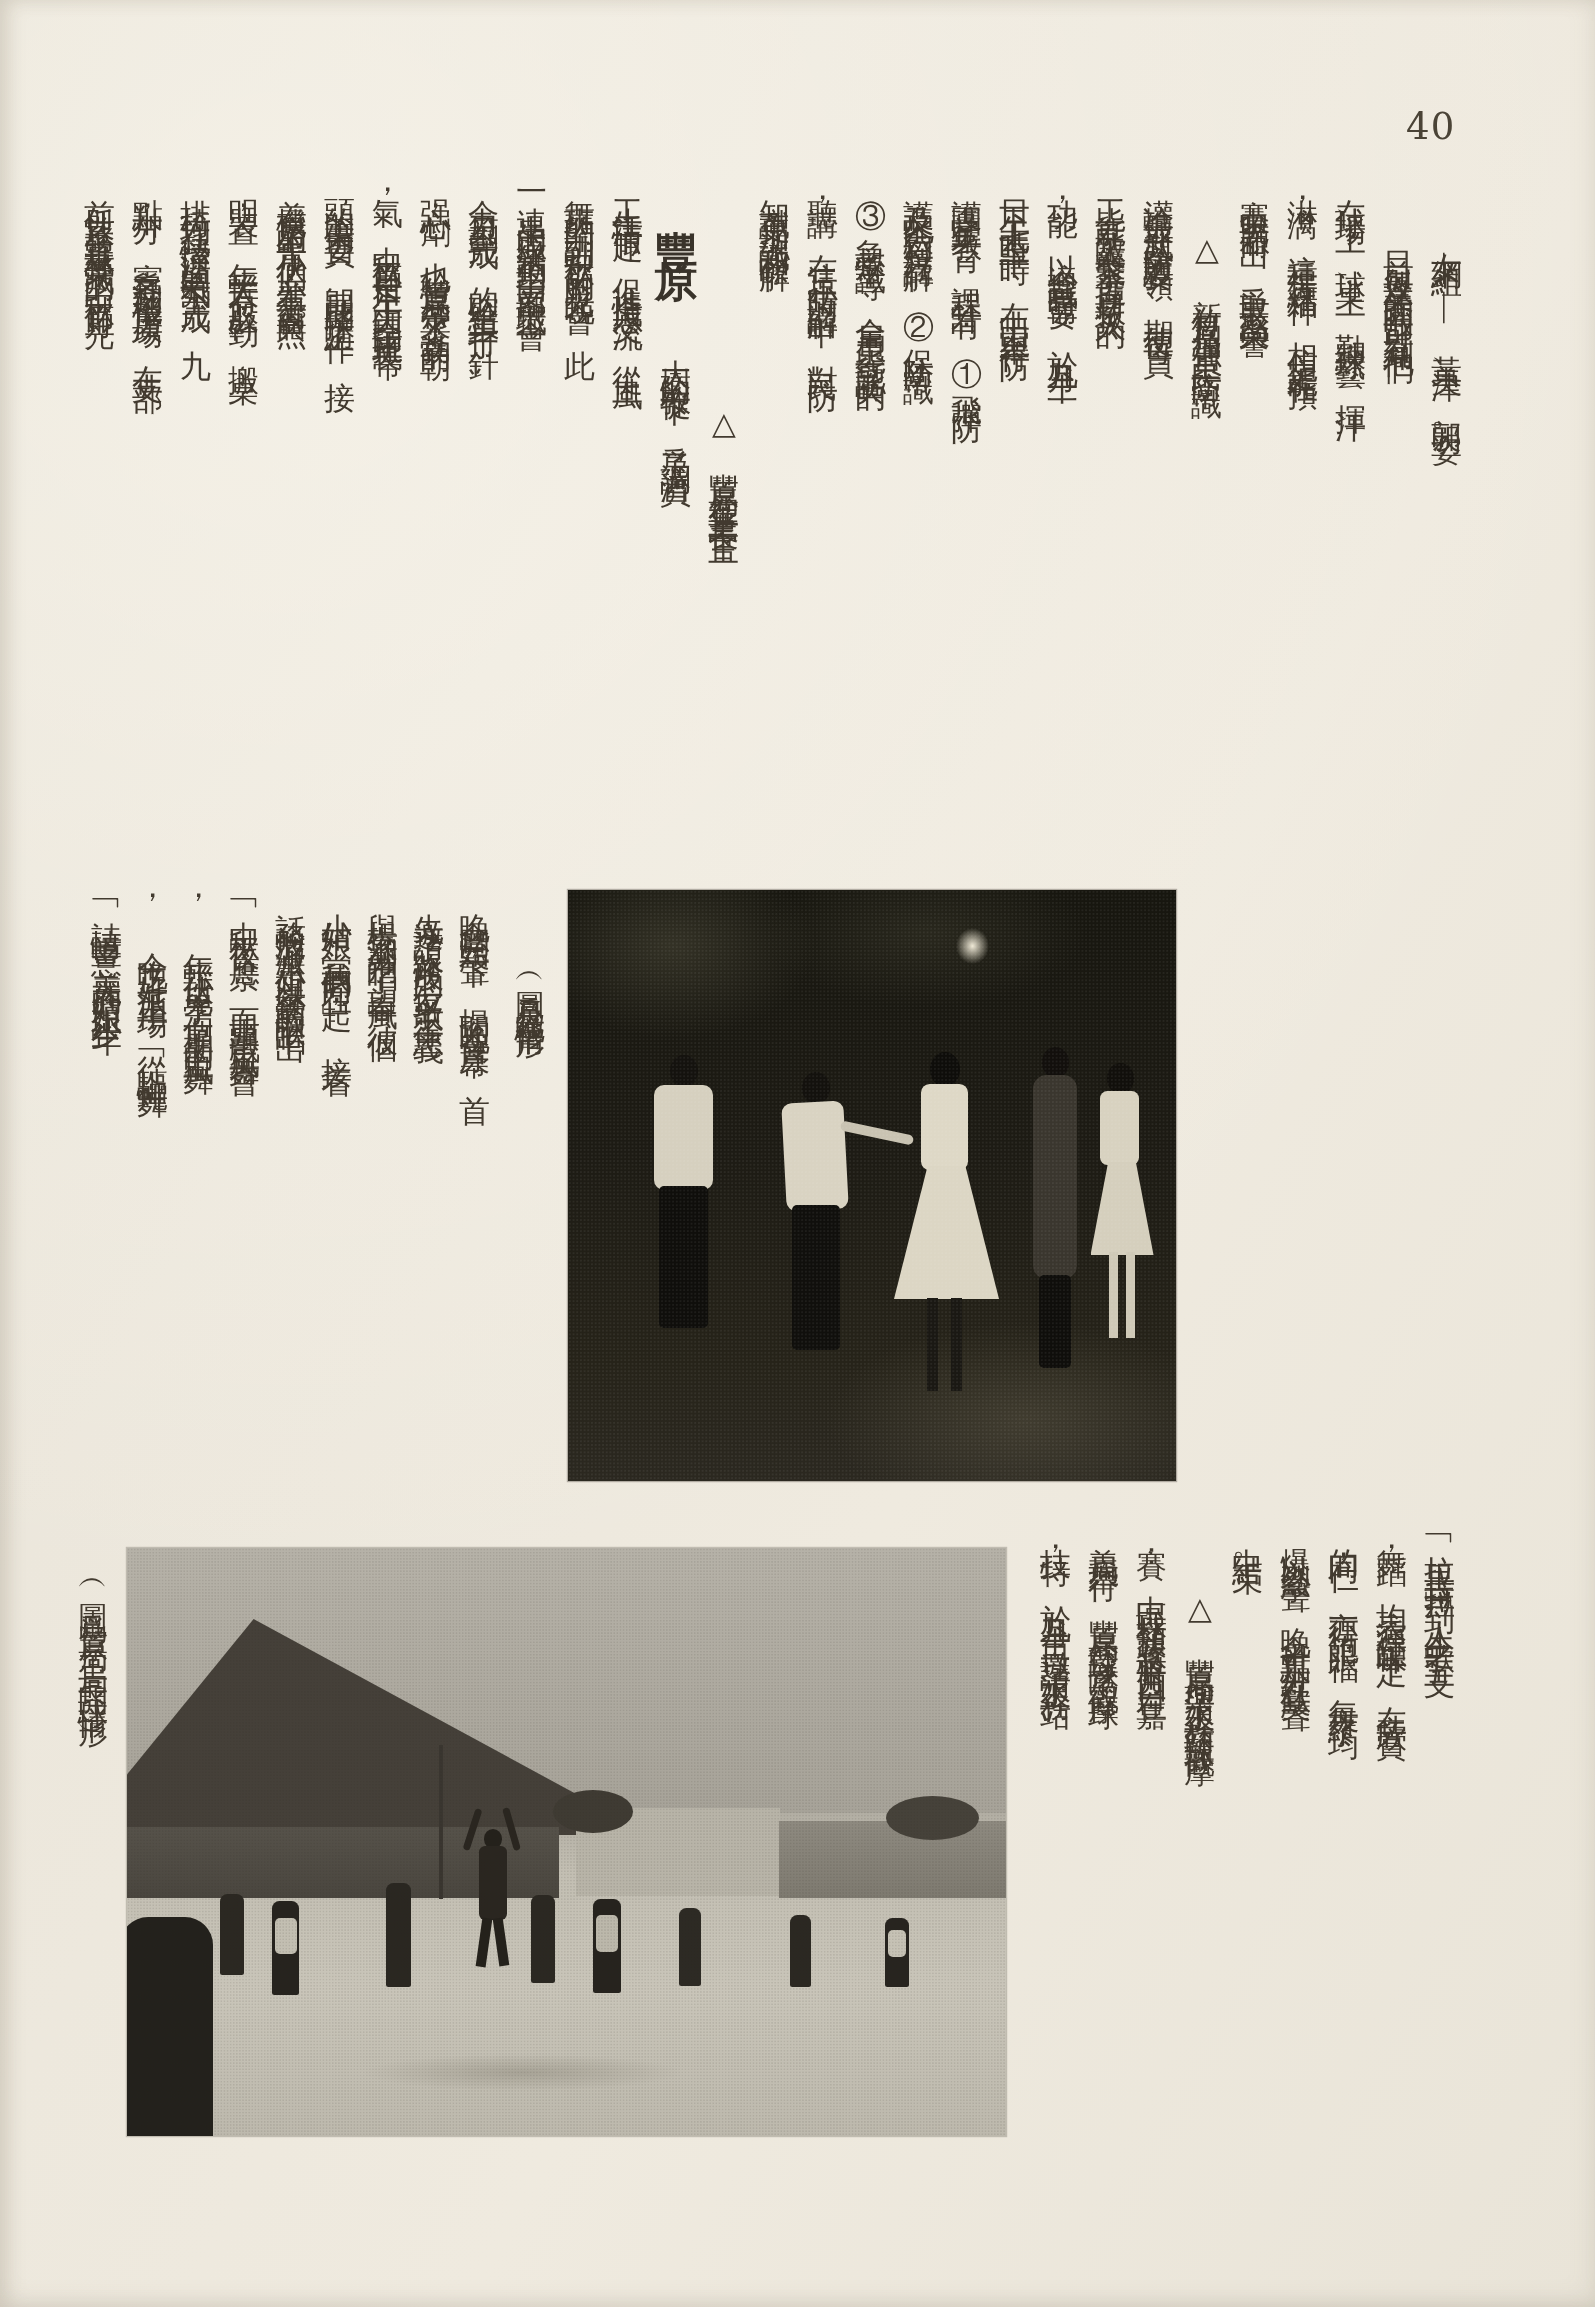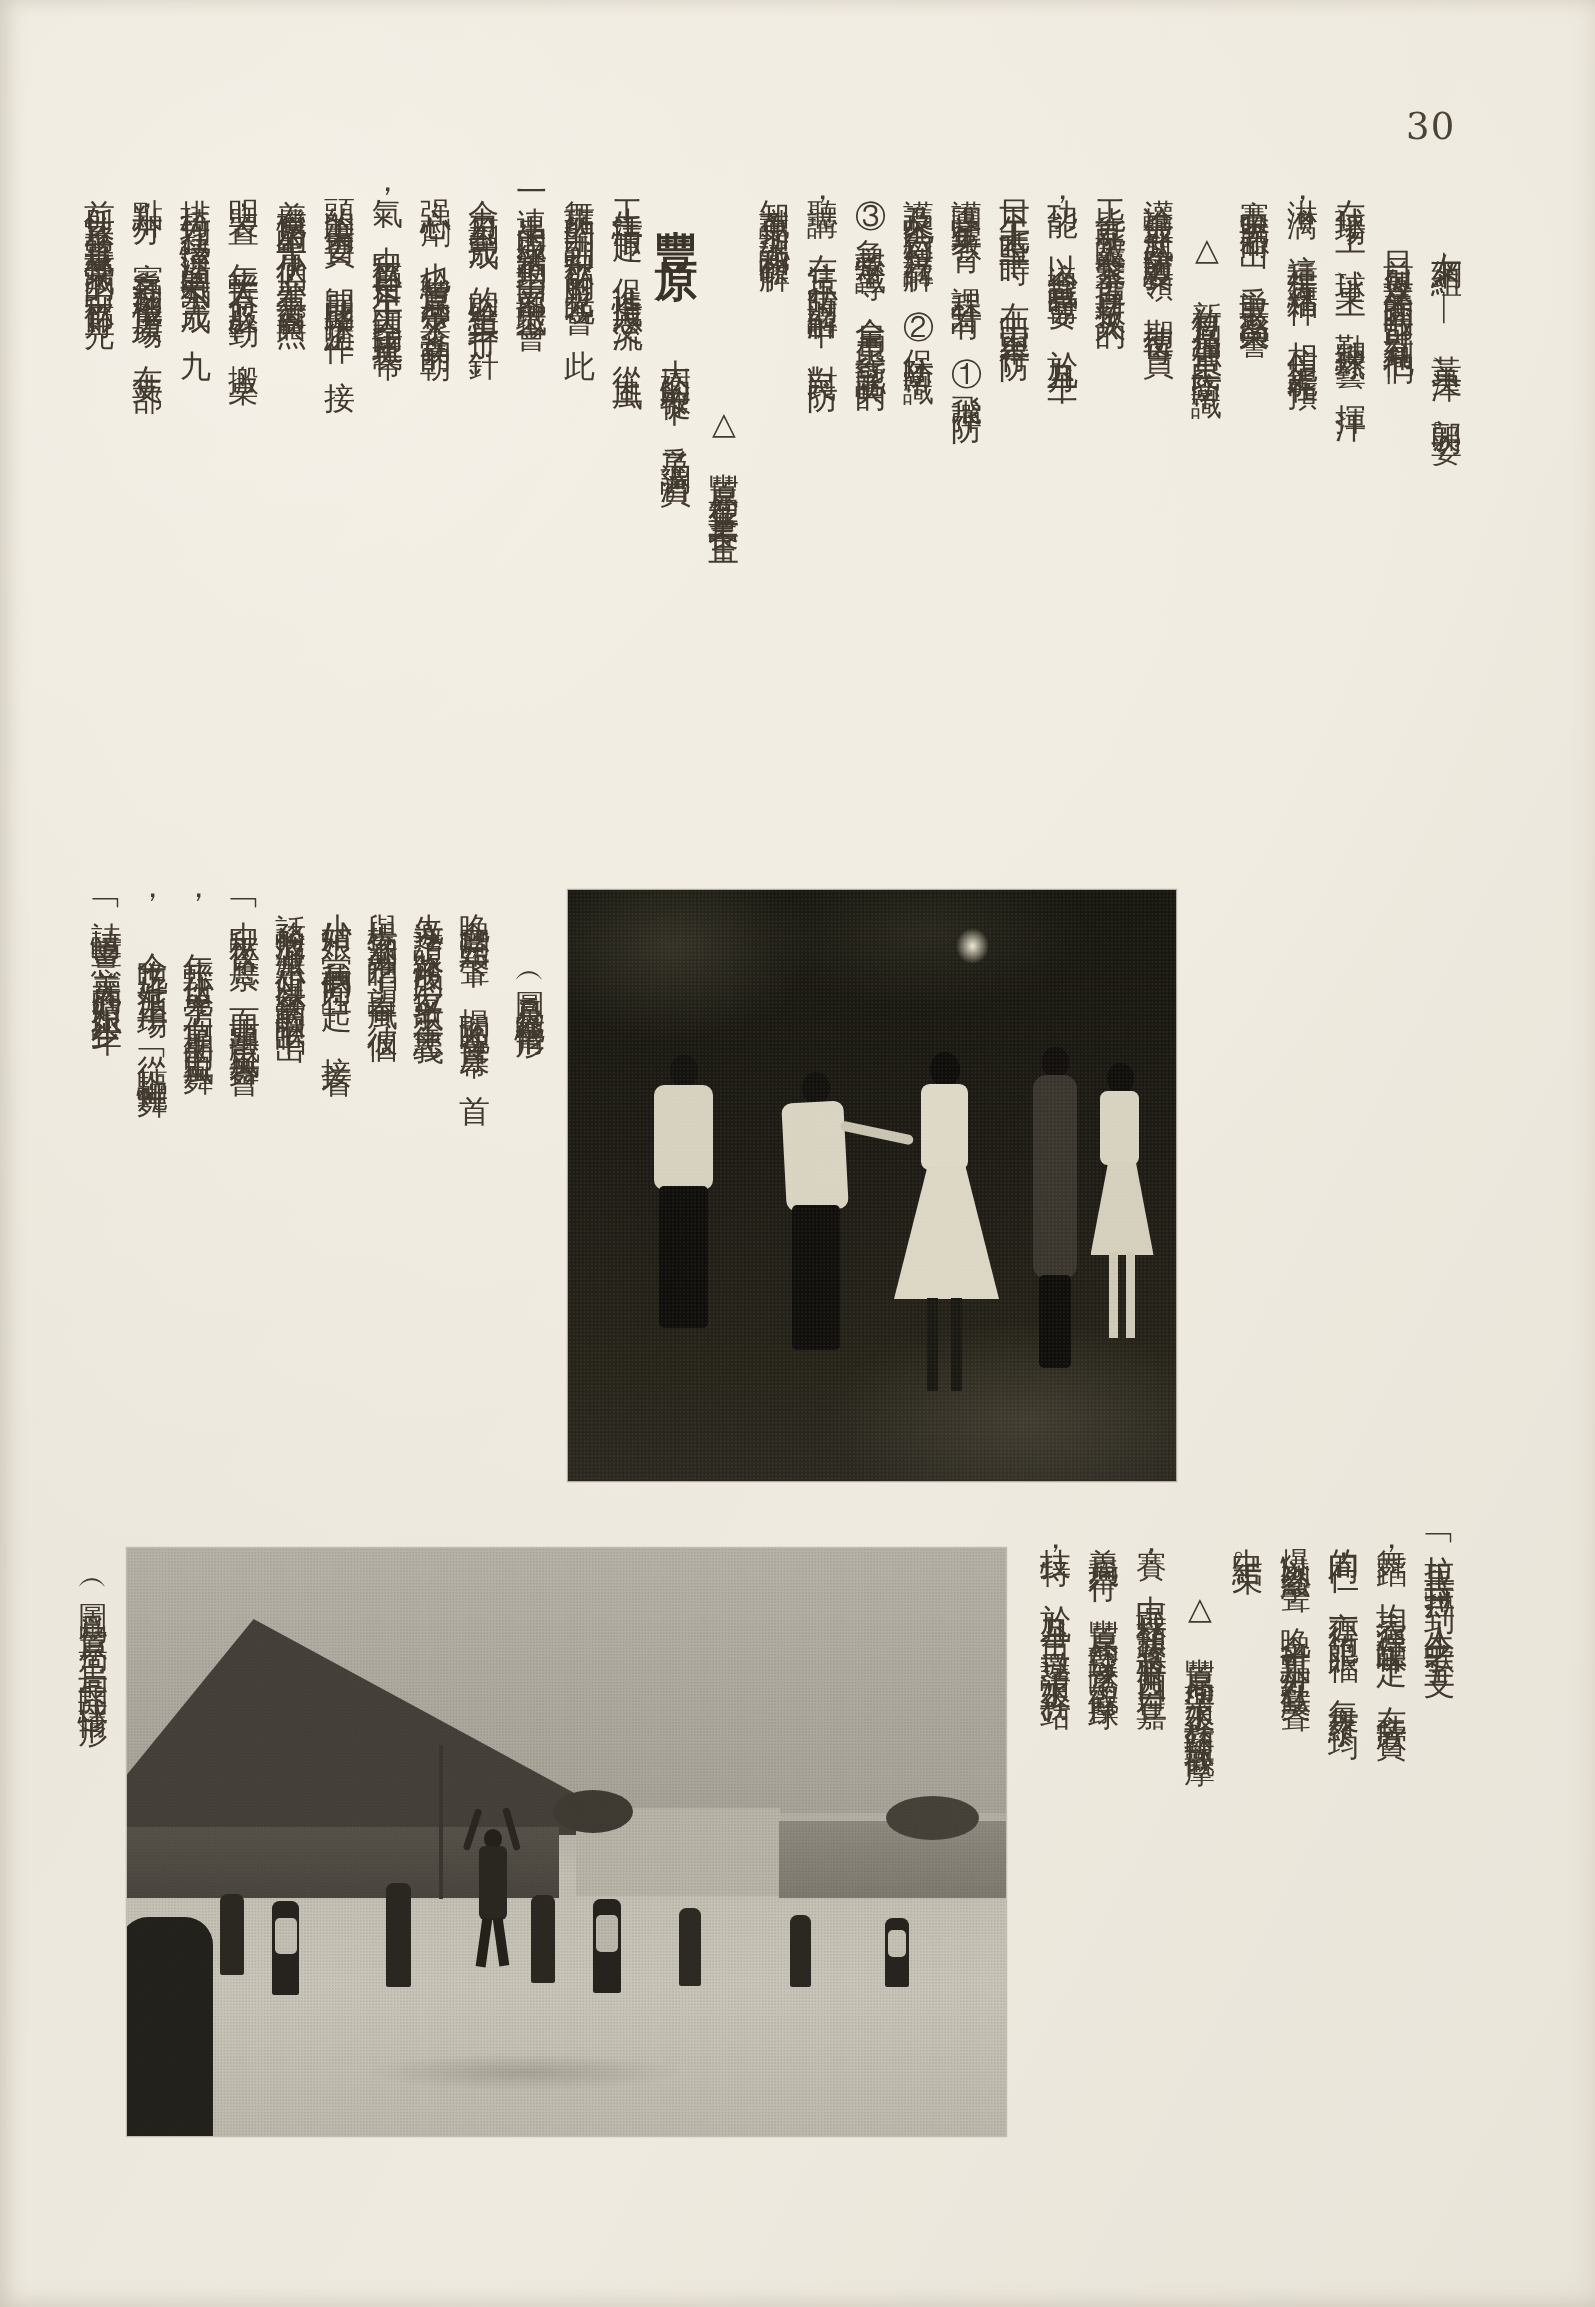--- a/index.html
+++ b/index.html
@@ -68,21 +68,21 @@
     background-size:3.1px 3.1px;
   }
   .abs{position:absolute;}
   .blob{position:absolute;border-radius:50%;}
 </style>
 </head>
 <body>
 
 <div class="paper">
 
-  <div class="pageno">30</div>
+  <div class="pageno">40</div>
 
   <div class="vblock blkA">
       <div class="col" style="padding-top: 54px;">女網組——黃美津、郭明姿。</div>
       <div class="col" style="padding-top: 52px;">目前每逢業餘閒暇卽可看到他們</div>
       <div class="col">在球場上、球桌上、勤練球藝，揮汗</div>
       <div class="col">淋漓，這種苦練精神，相信定能在預</div>
       <div class="col">賽中脫穎而出，爭取最高榮譽。</div>
       <div class="col" style="padding-top: 56px;">△新竹局爲加强員工民防常識，</div>
       <div class="col">灌輸最新武器防護要領，期使每一員</div>
       <div class="col">工皆能在敵人襲擊下發揮自救救人的</div>

